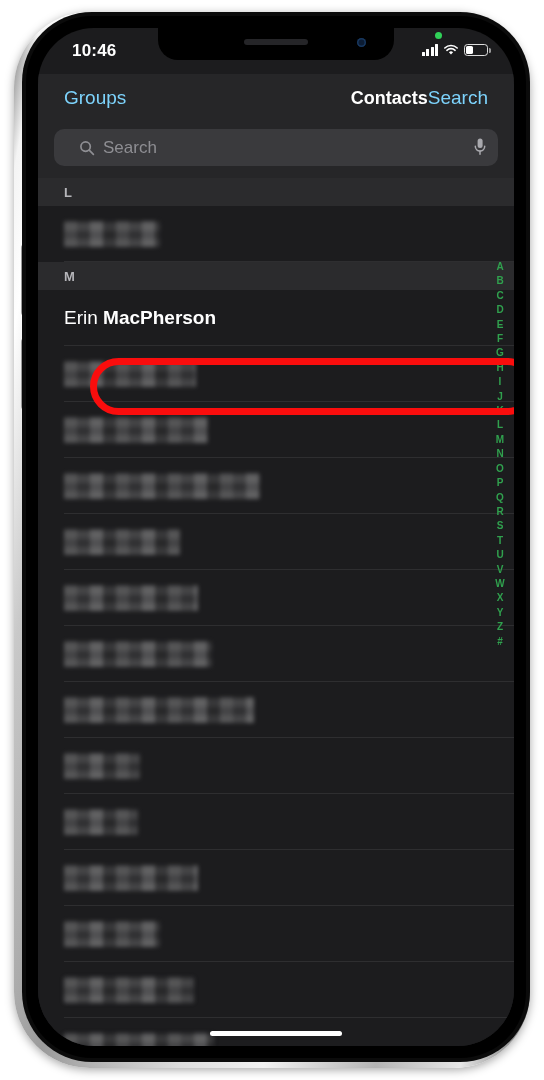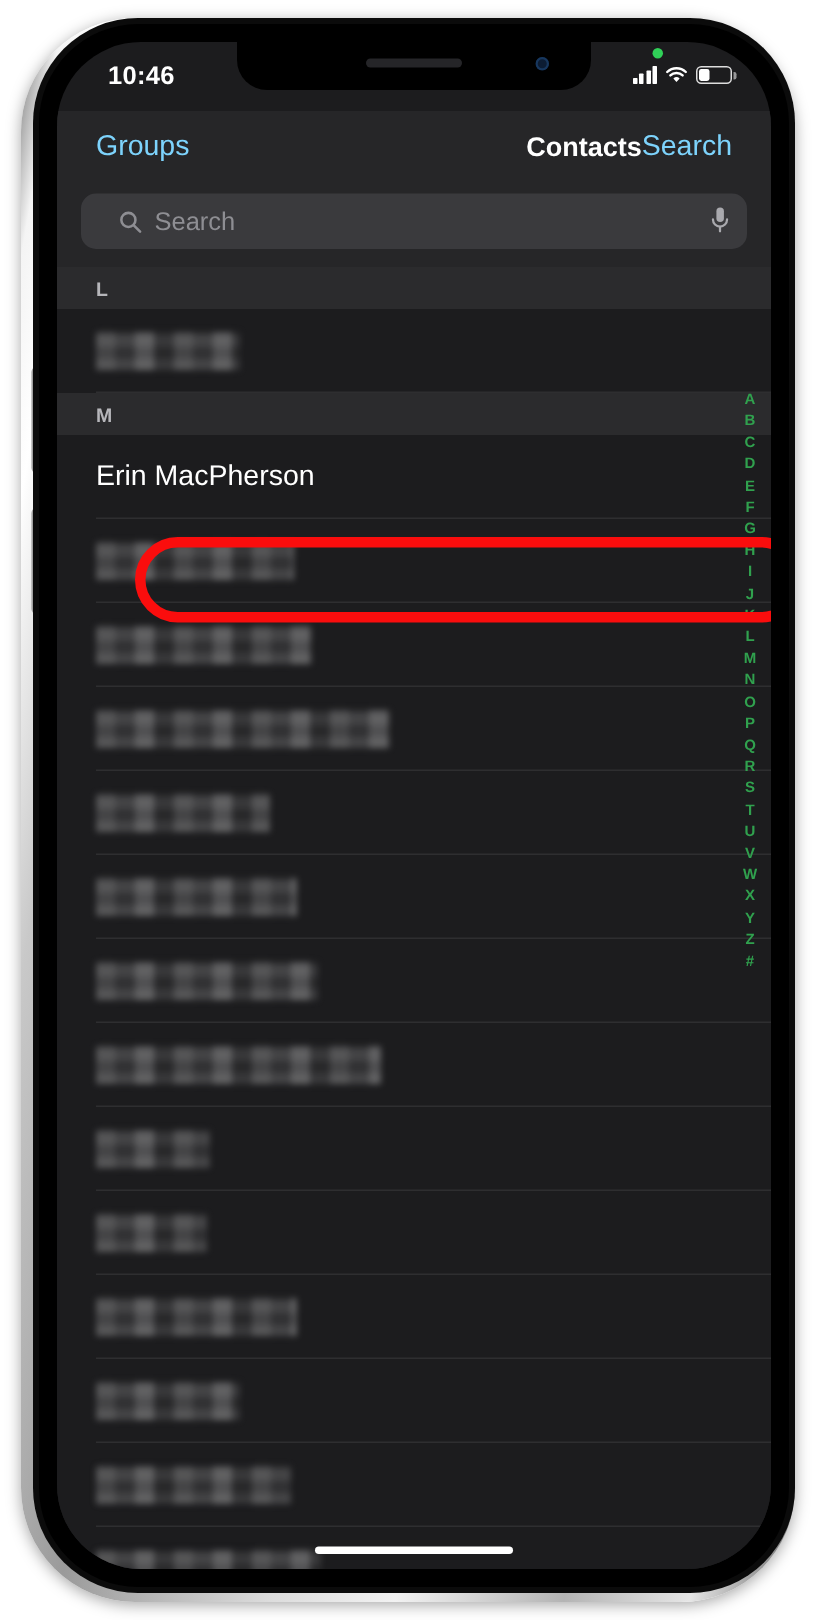--- a/index.html
+++ b/index.html
@@ -212,21 +212,21 @@
   .row::after {
     content: "";
     position: absolute;
     left: 26px; right: 0; bottom: 0;
     height: 1px; background: #2e2e30;
   }
   .row-name {
     color: #ffffff;
     font-size: 19px;
   }
-  .row-name b { font-weight: normal; }
+  .row-name b { font-weight: bold; }
 
   
   .redact {
     height: 26px;
     border-radius: 1px;
     background-color: #3a3a3c;
     background-image:
       repeating-linear-gradient(90deg,
         rgba(255,255,255,0.10) 0 13px,
         rgba(255,255,255,0.00) 13px 26px,

